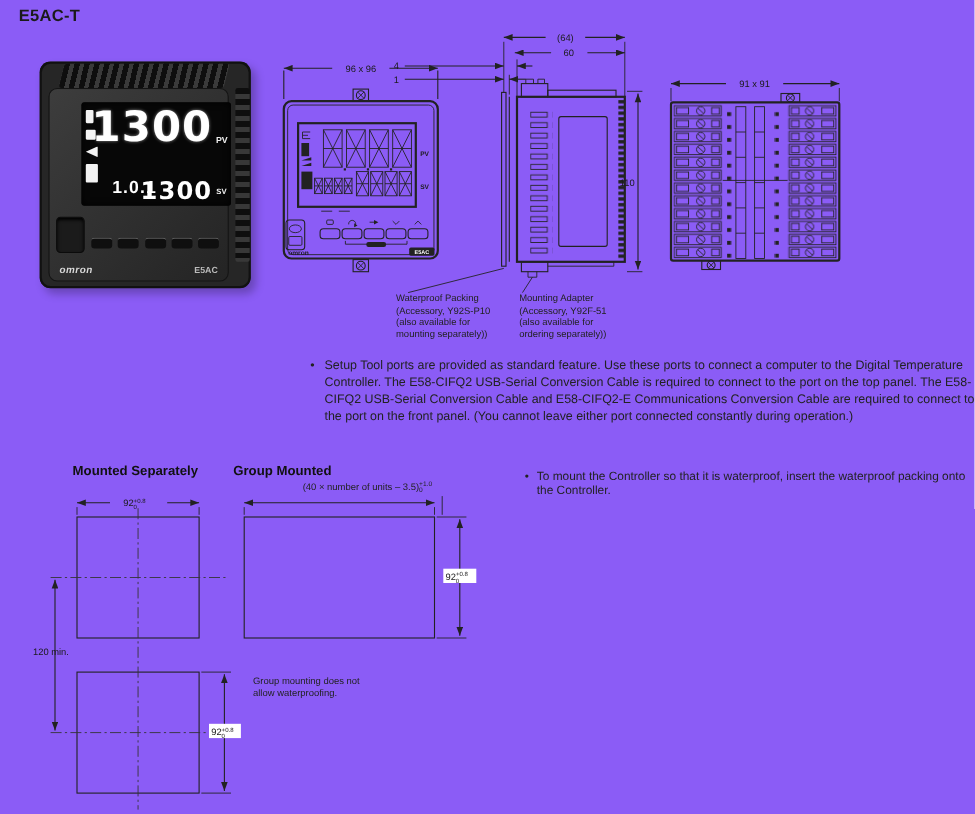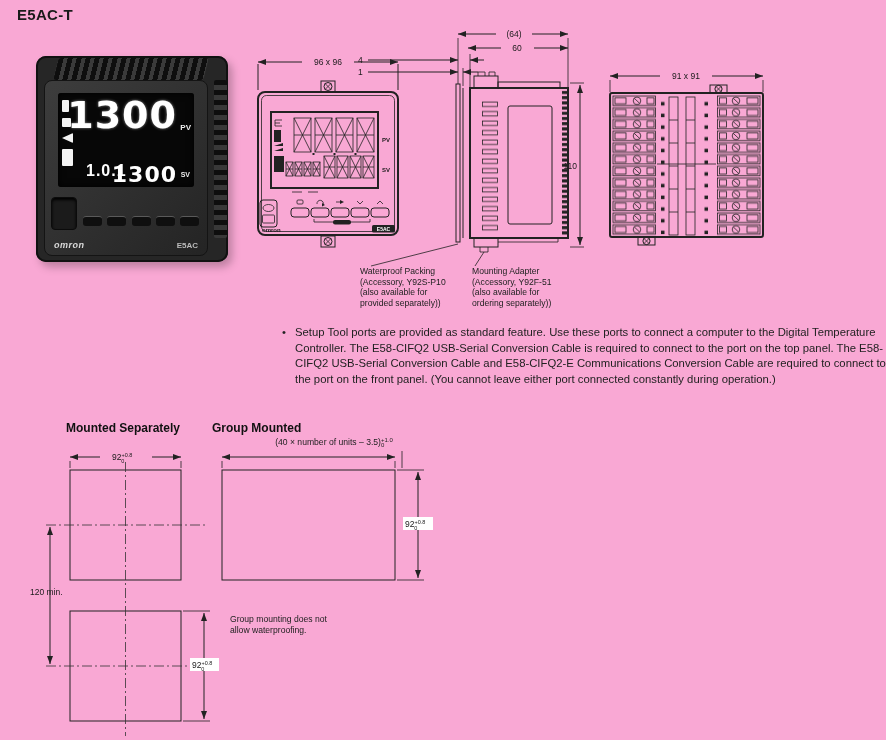--- a/index.html
+++ b/index.html
@@ -1,16 +1,16 @@
 <!DOCTYPE html>
 <html><head>
 <meta charset="utf-8">
 <style>
   html,body{margin:0;padding:0;background:#fff;}
-  #canvas{position:relative;width:886px;height:740px;background:#f9a8d4;overflow:hidden;
+  #canvas{position:relative;width:886px;height:740px;background:#8b5cf6;overflow:hidden;
           font-family:"Liberation Sans",sans-serif;color:#1a1a1a;}
   .abs{position:absolute;}
 
   
   .page-title{left:17px;top:6px;font-size:15px;font-weight:bold;letter-spacing:.3px;}
   .note-block{left:281px;top:325px;width:596px;font-size:11.3px;line-height:15.7px;
               padding-left:14px;color:#222;}
   .note-block::before{content:"\2022";position:absolute;left:1px;top:0;}
   .notes-right{left:477px;top:427px;width:404px;margin:0;padding:0;list-style:none;
                font-size:10.8px;line-height:13.4px;color:#222;}
@@ -36,21 +36,21 @@
   .photo{left:36px;top:56px;width:192px;height:206px;}
   .ph-body{position:absolute;inset:0;background:#262626;border-radius:10px;
            box-shadow:inset 0 0 0 2px #111, 4px 5px 8px rgba(0,0,0,.25);}
   .ph-topfins{position:absolute;left:20px;top:2px;width:150px;height:22px;border-radius:3px;
               background:repeating-linear-gradient(90deg,#0e0e0e 0 5px,#3a3a3a 5px 9px);
               transform:skewX(-14deg);}
   .ph-sidefins{position:absolute;right:1px;top:24px;width:13px;height:158px;border-radius:2px;
                background:repeating-linear-gradient(180deg,#0e0e0e 0 5px,#383838 5px 10px);}
   .ph-face{position:absolute;left:8px;top:24px;width:162px;height:174px;border-radius:8px;
            background:linear-gradient(135deg,#3d3d3d,#242424);border:1px solid #141414;}
-  .ph-display{position:absolute;left:13px;top:12px;width:136px;height:94px;background:#070707;
+  .ph-display{position:absolute;left:29px;top:12px;width:136px;height:94px;background:#070707;
               border-radius:3px;box-shadow:inset 0 0 7px #000;}
   .ph-pv{position:absolute;right:17px;top:0px;color:#fff;font-weight:bold;font-size:38px;
          font-family:"DejaVu Sans",sans-serif;letter-spacing:1px;text-shadow:0 0 3px rgba(255,255,255,.55);}
   .ph-pv-label{position:absolute;right:3px;top:30px;color:#eee;font-size:8px;font-weight:bold;}
   .ph-aux{position:absolute;left:28px;bottom:7px;color:#fff;font-size:16px;font-weight:bold;letter-spacing:1px;}
   .ph-sv{position:absolute;right:17px;bottom:0px;color:#fff;font-weight:bold;font-size:22px;
          font-family:"DejaVu Sans",sans-serif;letter-spacing:1px;}
   .ph-sv-label{position:absolute;right:4px;bottom:9px;color:#eee;font-size:7px;font-weight:bold;}
   .ph-icons{position:absolute;left:4px;top:7px;display:flex;flex-direction:column;gap:6px;}
   .ph-icons i{display:block;width:9px;height:9px;background:#f3f3f3;border-radius:1px;}
@@ -260,21 +260,21 @@
       <line class="ln" x1="224" y1="59" x2="224" y2="219" marker-start="url(#sd-as)" marker-end="url(#sd-ae)"></line>
       <text x="221" y="143" text-anchor="end">110</text>
     </g>
     <path class="thin" d="M102,218L15,240"></path>
     <path class="thin" d="M128,226L119,240"></path>
   </svg>
 
   <div class="abs caption" style="left:360px;top:266px;width:106px;">Waterproof Packing
 (Accessory, Y92S-P10
 (also available for
-provided separately))</div>
+mounting separately))</div>
   <div class="abs caption" style="left:472px;top:266px;width:106px;">Mounting Adapter
 (Accessory, Y92F-51
 (also available for
 ordering separately))</div>
 
   <svg class="abs" style="left:598px;top:48px;" width="175" height="212" viewBox="0 0 175 212">
     <defs>
       <marker id="rv-ae" markerWidth="10" markerHeight="8" refX="8" refY="3" orient="auto" markerUnits="userSpaceOnUse">
           <path d="M0,0L8,3L0,6Z" fill="#222"></path>
         </marker>
@@ -393,15 +393,16 @@
       <line class="ln" x1="204" y1="24" x2="204" y2="130" marker-start="url(#gm-as)" marker-end="url(#gm-ae)"></line>
       <rect x="189" y="69" width="30" height="13" fill="#fff"></rect>
       <text x="191" y="79"><tspan>92</tspan><tspan font-size="5.5" dy="-3">+0.8</tspan><tspan font-size="5.5" dx="-11" dy="6">0</tspan></text>
     </g>
   </svg>
 
   <div class="abs caption" style="left:230px;top:590px;width:170px;margin-top:24px;">Group mounting does not
 allow waterproofing.</div>
 
   <ul class="abs notes-right">
+    <li>To mount the Controller so that it is waterproof, insert the waterproof packing onto the Controller.</li>
   </ul>
 
 </div>
 
 </body></html>

